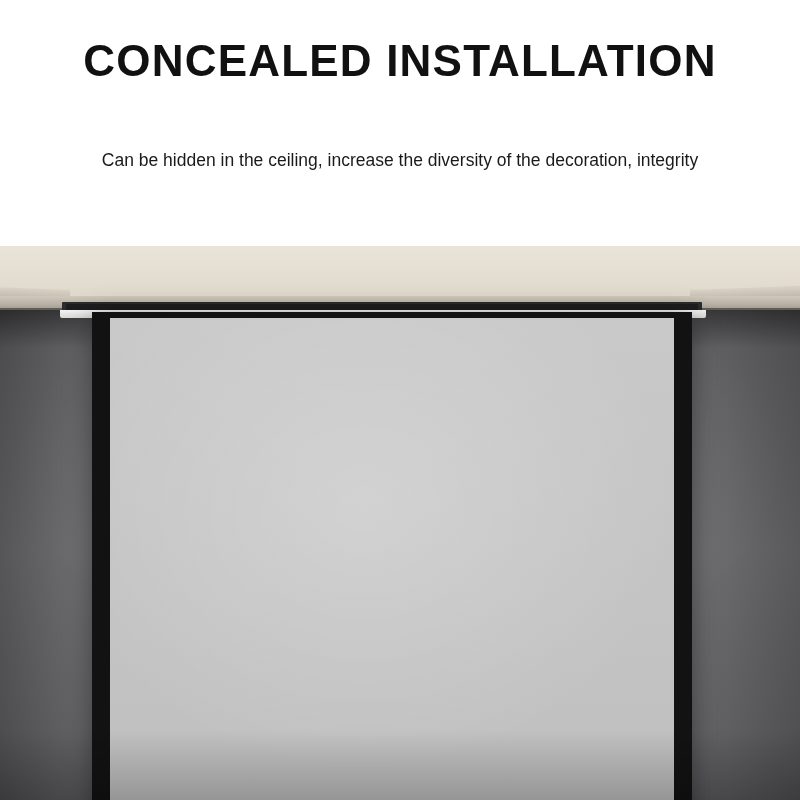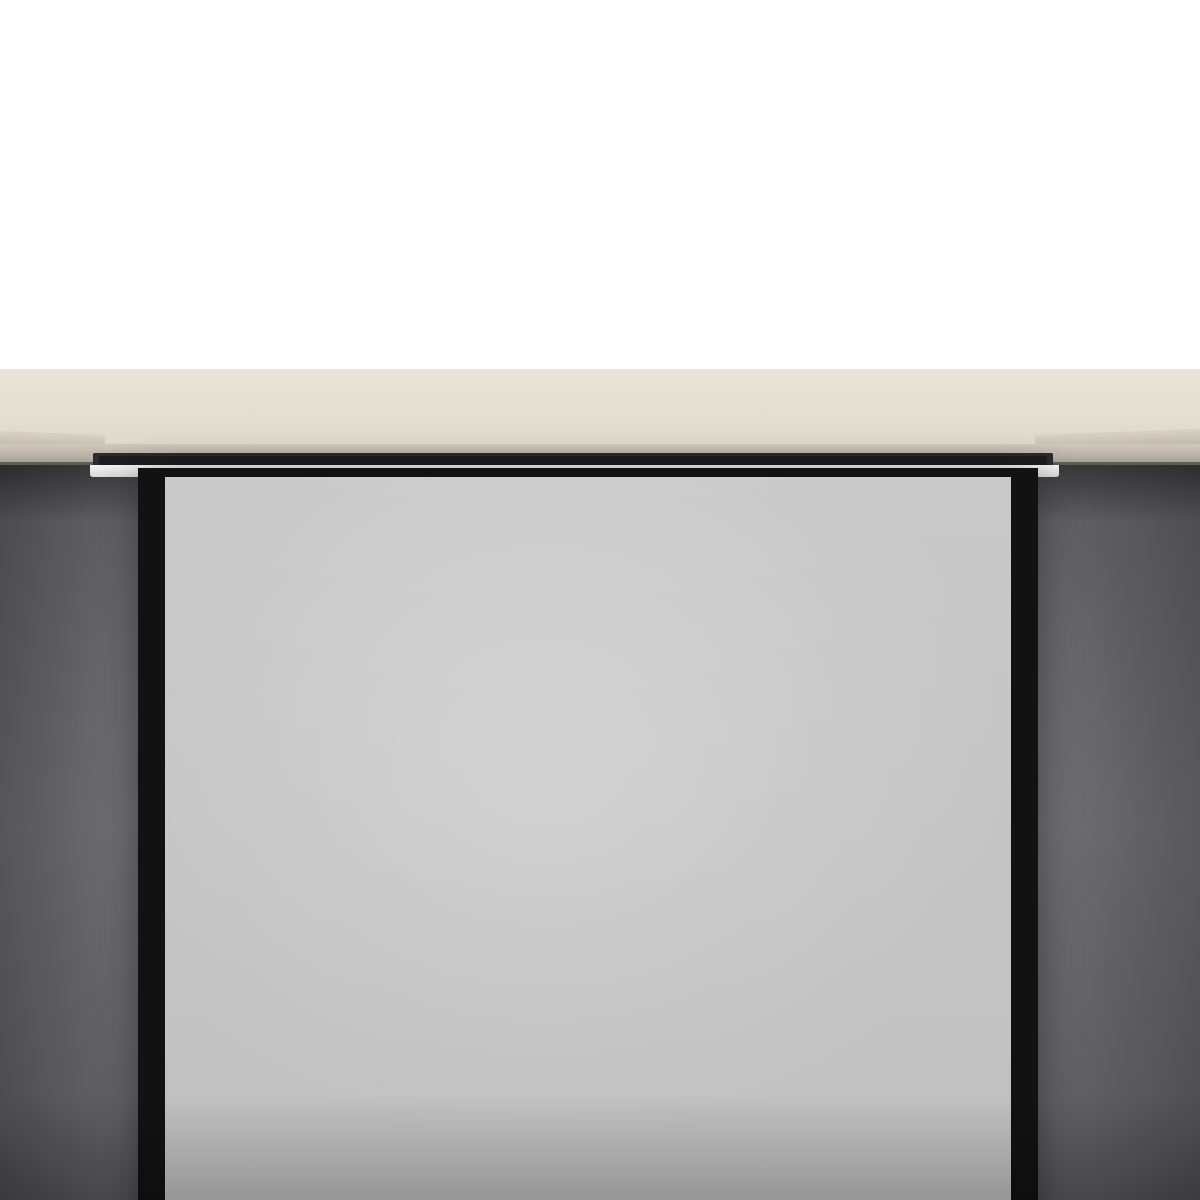--- a/index.html
+++ b/index.html
@@ -204,20 +204,24 @@
     width: 800px;
     height: 70px;
     background: linear-gradient(180deg, rgba(0,0,0,0.0) 0%, rgba(0,0,0,0.22) 100%);
   }
 </style>
 </head>
 <body>
 
 <div class="page">
 
+  <div class="text-block">
+    <div class="headline">CONCEALED INSTALLATION</div>
+    <div class="subline">Can be hidden in the ceiling, increase the diversity of the decoration, integrity</div>
+  </div>
 
   <div class="photo">
 
     <div class="wall"></div>
     <div class="wall-light"></div>
     <div class="wall-left-shadow"></div>
     <div class="wall-right-shadow"></div>
 
     <div class="ceiling"></div>
     <div class="ceiling-edge-left"></div>

